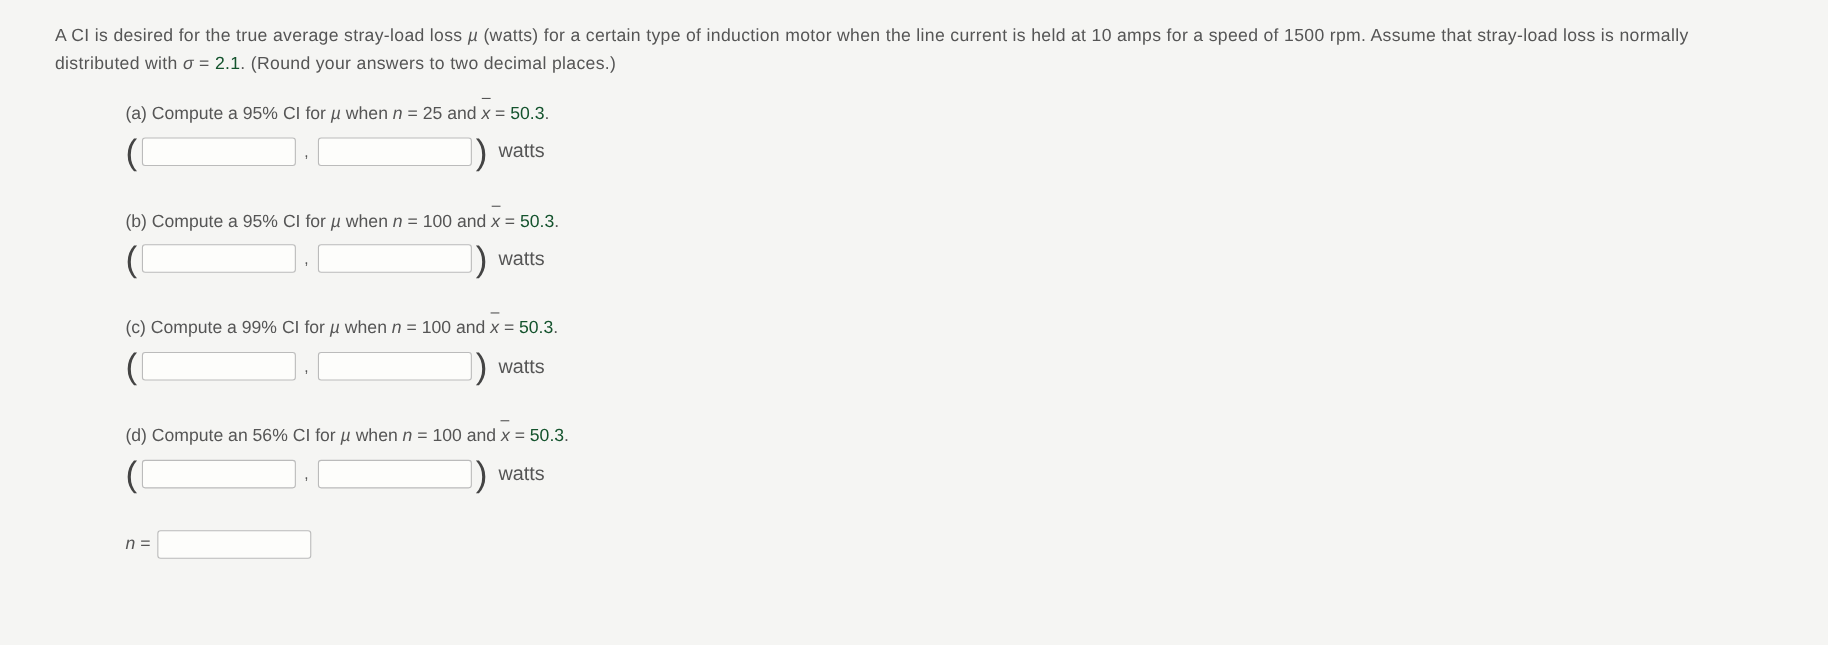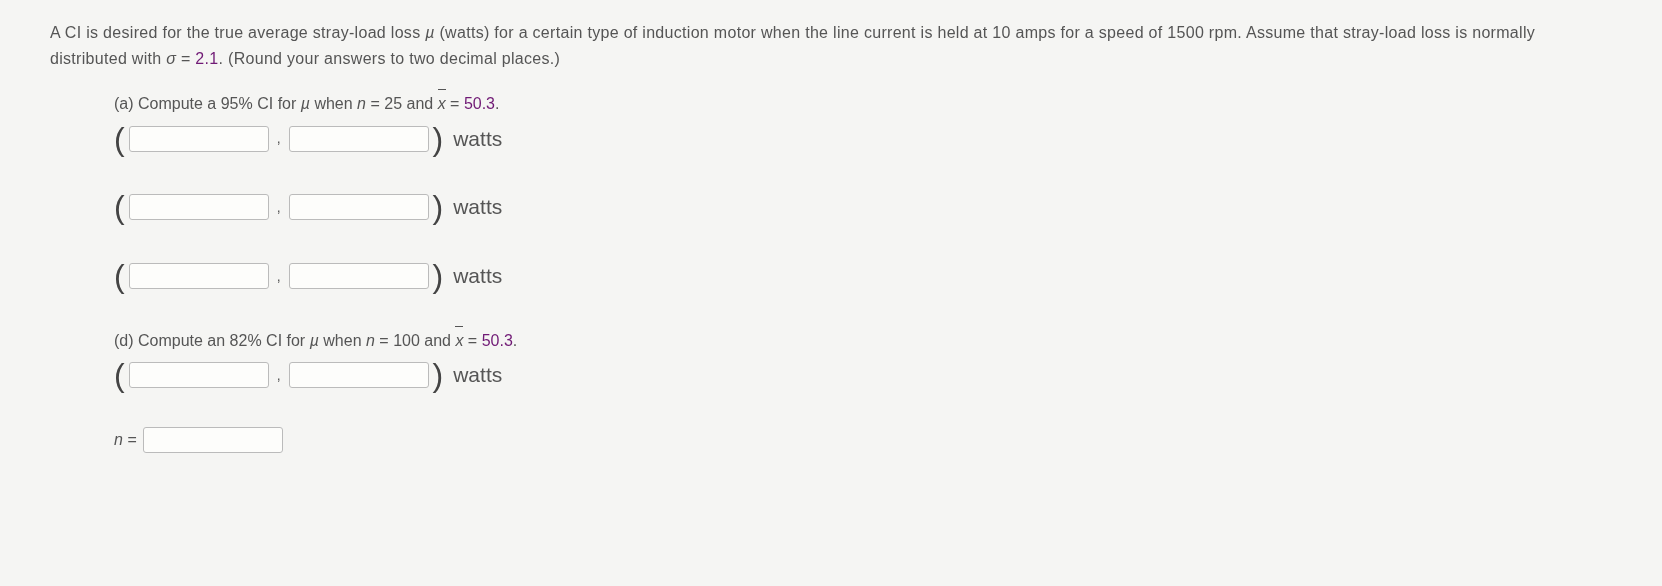--- a/index.html
+++ b/index.html
@@ -59,28 +59,28 @@
       background: #fdfdfb;
       padding: 0 5px;
       font-size: 14px;
     }
     .comma {
       margin: 0 4px;
       font-size: 14px;
     }
     .unit {
       margin-left: 6px;
-      font-size: 21px;
+      font-size: 18px;
       text-align: right;
     }
     .italic {
       font-style: italic;
     }
     .green {
-      color: #701a75;
+      color: #14532d;
     }
     .sigma { font-style: italic; }
     .mu { font-style: italic; }
     .part-e-input {
       display: flex;
       align-items: center;
       gap: 6px;
       margin-top: 4px;
     }
   </style>
@@ -99,44 +99,50 @@
     <span class="paren">(</span>
     <input class="answer-input" type="text" style="">
     <span class="comma">,</span>
     <input class="answer-input" type="text" style="">
     <span class="paren">)</span>
     <span class="unit">watts</span>
   </div>
 </div>
 
 <div class="part">
-  <div class="answer-row">
-    <span class="paren">(</span>
-    <input class="answer-input" type="text" style="">
-    <span class="comma">,</span>
-    <input class="answer-input" type="text" style="">
-    <span class="paren">)</span>
-    <span class="unit">watts</span>
+  <div class="part-label">
+    <span>(b) Compute a 95% CI for </span><span class="mu">µ</span><span> when </span><span class="italic">n</span><span> = 100 and </span><span class="xbar italic">x</span><span> = </span><span class="green">50.3</span><span>.</span>
   </div>
-</div>
-
-<div class="part">
   <div class="answer-row">
     <span class="paren">(</span>
     <input class="answer-input" type="text" style="">
     <span class="comma">,</span>
     <input class="answer-input" type="text" style="">
     <span class="paren">)</span>
     <span class="unit">watts</span>
   </div>
 </div>
 
 <div class="part">
   <div class="part-label">
-    <span>(d) Compute an 82% CI for </span><span class="mu">µ</span><span> when </span><span class="italic">n</span><span> = 100 and </span><span class="xbar italic">x</span><span> = </span><span class="green">50.3</span><span>.</span>
+    <span>(c) Compute a 99% CI for </span><span class="mu">µ</span><span> when </span><span class="italic">n</span><span> = 100 and </span><span class="xbar italic">x</span><span> = </span><span class="green">50.3</span><span>.</span>
+  </div>
+  <div class="answer-row">
+    <span class="paren">(</span>
+    <input class="answer-input" type="text" style="">
+    <span class="comma">,</span>
+    <input class="answer-input" type="text" style="">
+    <span class="paren">)</span>
+    <span class="unit">watts</span>
+  </div>
+</div>
+
+<div class="part">
+  <div class="part-label">
+    <span>(d) Compute an 56% CI for </span><span class="mu">µ</span><span> when </span><span class="italic">n</span><span> = 100 and </span><span class="xbar italic">x</span><span> = </span><span class="green">50.3</span><span>.</span>
   </div>
   <div class="answer-row">
     <span class="paren">(</span>
     <input class="answer-input" type="text" style="">
     <span class="comma">,</span>
     <input class="answer-input" type="text" style="">
     <span class="paren">)</span>
     <span class="unit">watts</span>
   </div>
 </div>

